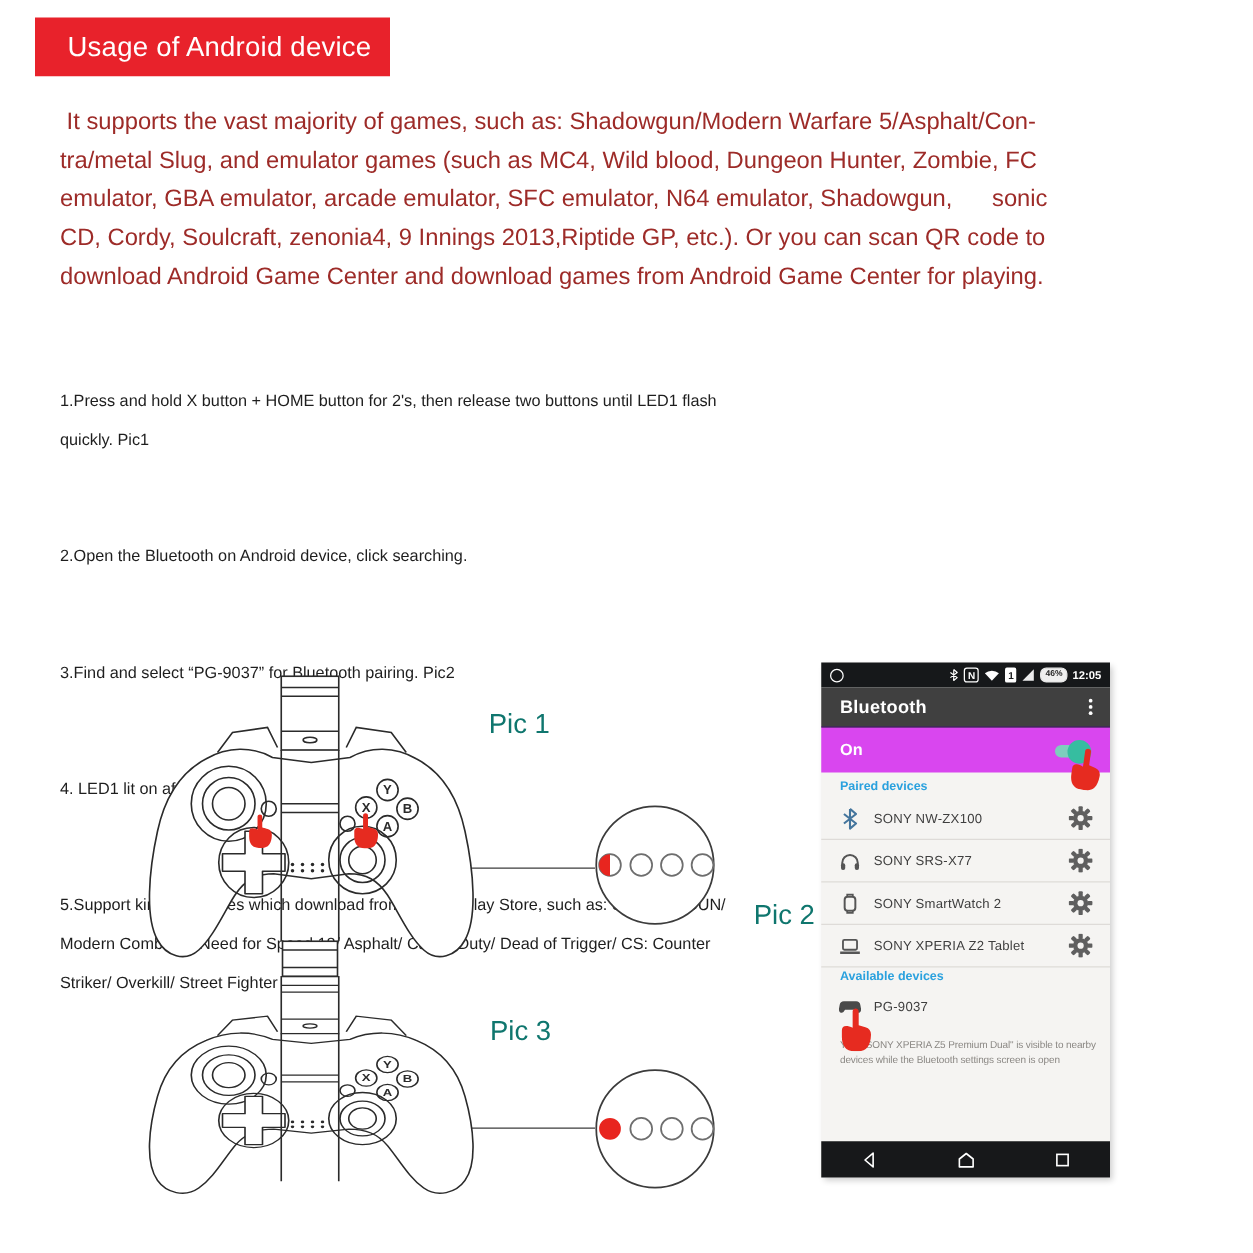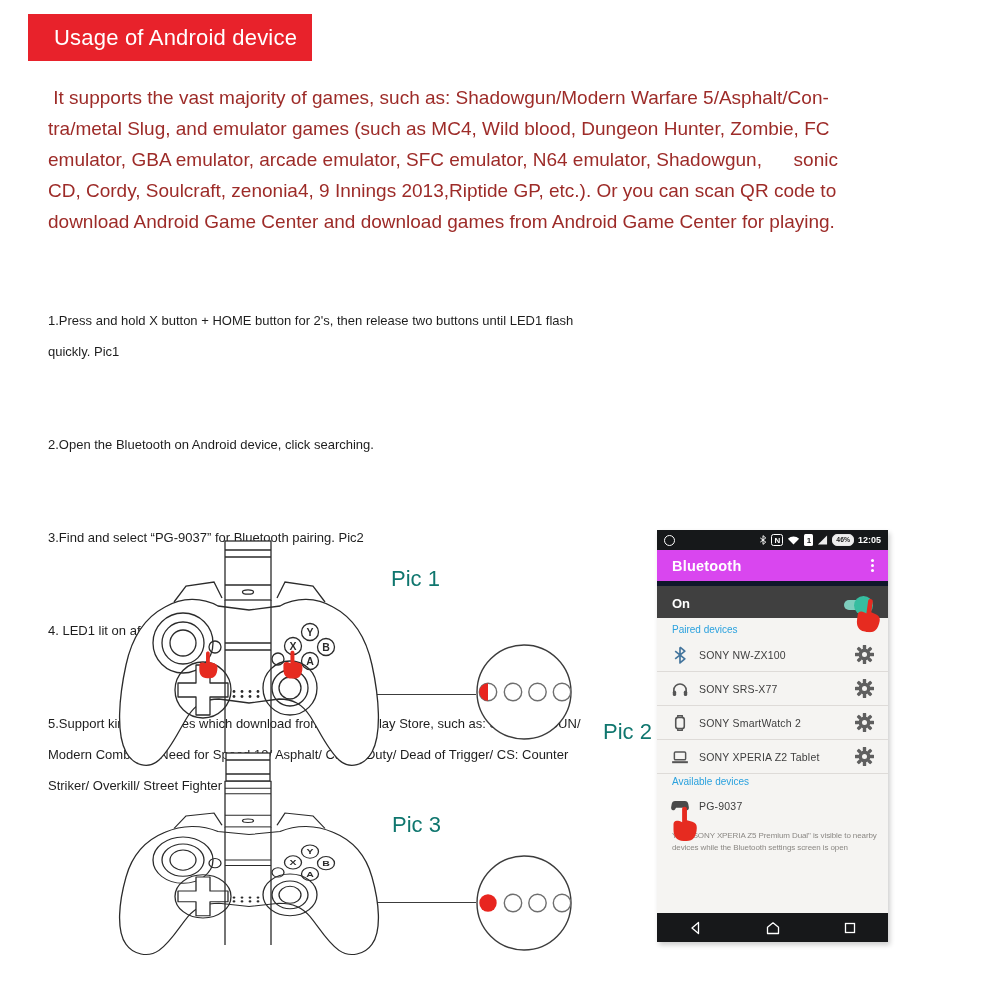--- a/index.html
+++ b/index.html
@@ -45,33 +45,33 @@
   .sb-circle{width:9px;height:9px;border:1.6px solid #fff;border-radius:50%}
   .sb-right{display:flex;align-items:center;gap:4px}
   .sb-nfc{width:10px;height:10px;border:1.4px solid #fff;border-radius:2.5px;color:#fff;
           font-size:8px;font-weight:bold;display:flex;align-items:center;justify-content:center}
   .sb-sim{width:9px;height:12px;background:#fff;border-radius:1.5px;color:#16181a;font-size:8px;
           font-weight:bold;display:flex;align-items:center;justify-content:center}
   .sb-batt{border:1px solid #e6e6e6;background:#efefef;color:#222;font-size:6.8px;font-weight:bold;
            border-radius:5px;padding:1px 3px;line-height:8px}
   .sb-time{font-size:9px;font-weight:bold}
 
-  .ph-header{position:absolute;top:20px;left:0;width:100%;height:31px;background:#d946ef;
+  .ph-header{position:absolute;top:20px;left:0;width:100%;height:31px;background:#404040;
              display:flex;align-items:center}
   .ph-title{color:#fff;font-size:14.5px;font-weight:bold;margin-left:15px;letter-spacing:.2px}
   .kebab{margin-left:auto;margin-right:14px;width:3px;height:3px;border-radius:50%;background:#fff;
          box-shadow:0 5px 0 #fff,0 -5px 0 #fff}
 
-  .ph-on{position:absolute;top:51px;left:0;width:100%;height:37px;background:#404040;
-         border-top:5px solid #0f172a;box-sizing:border-box}
+  .ph-on{position:absolute;top:51px;left:0;width:100%;height:37px;background:#d946ef;
+         border-top:1px solid #0f172a;box-sizing:border-box}
   .on-label{position:absolute;left:15px;top:10px;color:#fff;font-size:13px;font-weight:bold}
   .toggle{position:absolute;right:20px;top:14px;width:24px;height:10px;border-radius:6px;background:#7ecdbd}
   .knob{position:absolute;right:-5px;top:-4.5px;width:19px;height:19px;border-radius:50%;background:#36bda0}
 
-  .sec-label{position:absolute;left:15px;font-size:10px;font-weight:normal;color:#2aa1de}
+  .sec-label{position:absolute;left:15px;font-size:10px;font-weight:bold;color:#2aa1de}
   #paired-label{top:94px}
   #avail-label{top:246px}
 
   .dev-row{position:absolute;left:0;width:100%;height:34px;box-sizing:border-box;border-bottom:1px solid #dedbd8}
   .dev-row.last{border-bottom:none}
   .dev-icon{position:absolute;left:14px;top:8px;width:18px;height:18px}
   .dev-icon svg{width:100%;height:100%}
   .dev-name{position:absolute;left:42px;top:11px;font-size:10.5px;color:#3e3e3e;letter-spacing:.2px}
   .gear{position:absolute;right:14px;top:7px;width:19px;height:19px}
   .gear svg{width:100%;height:100%}

